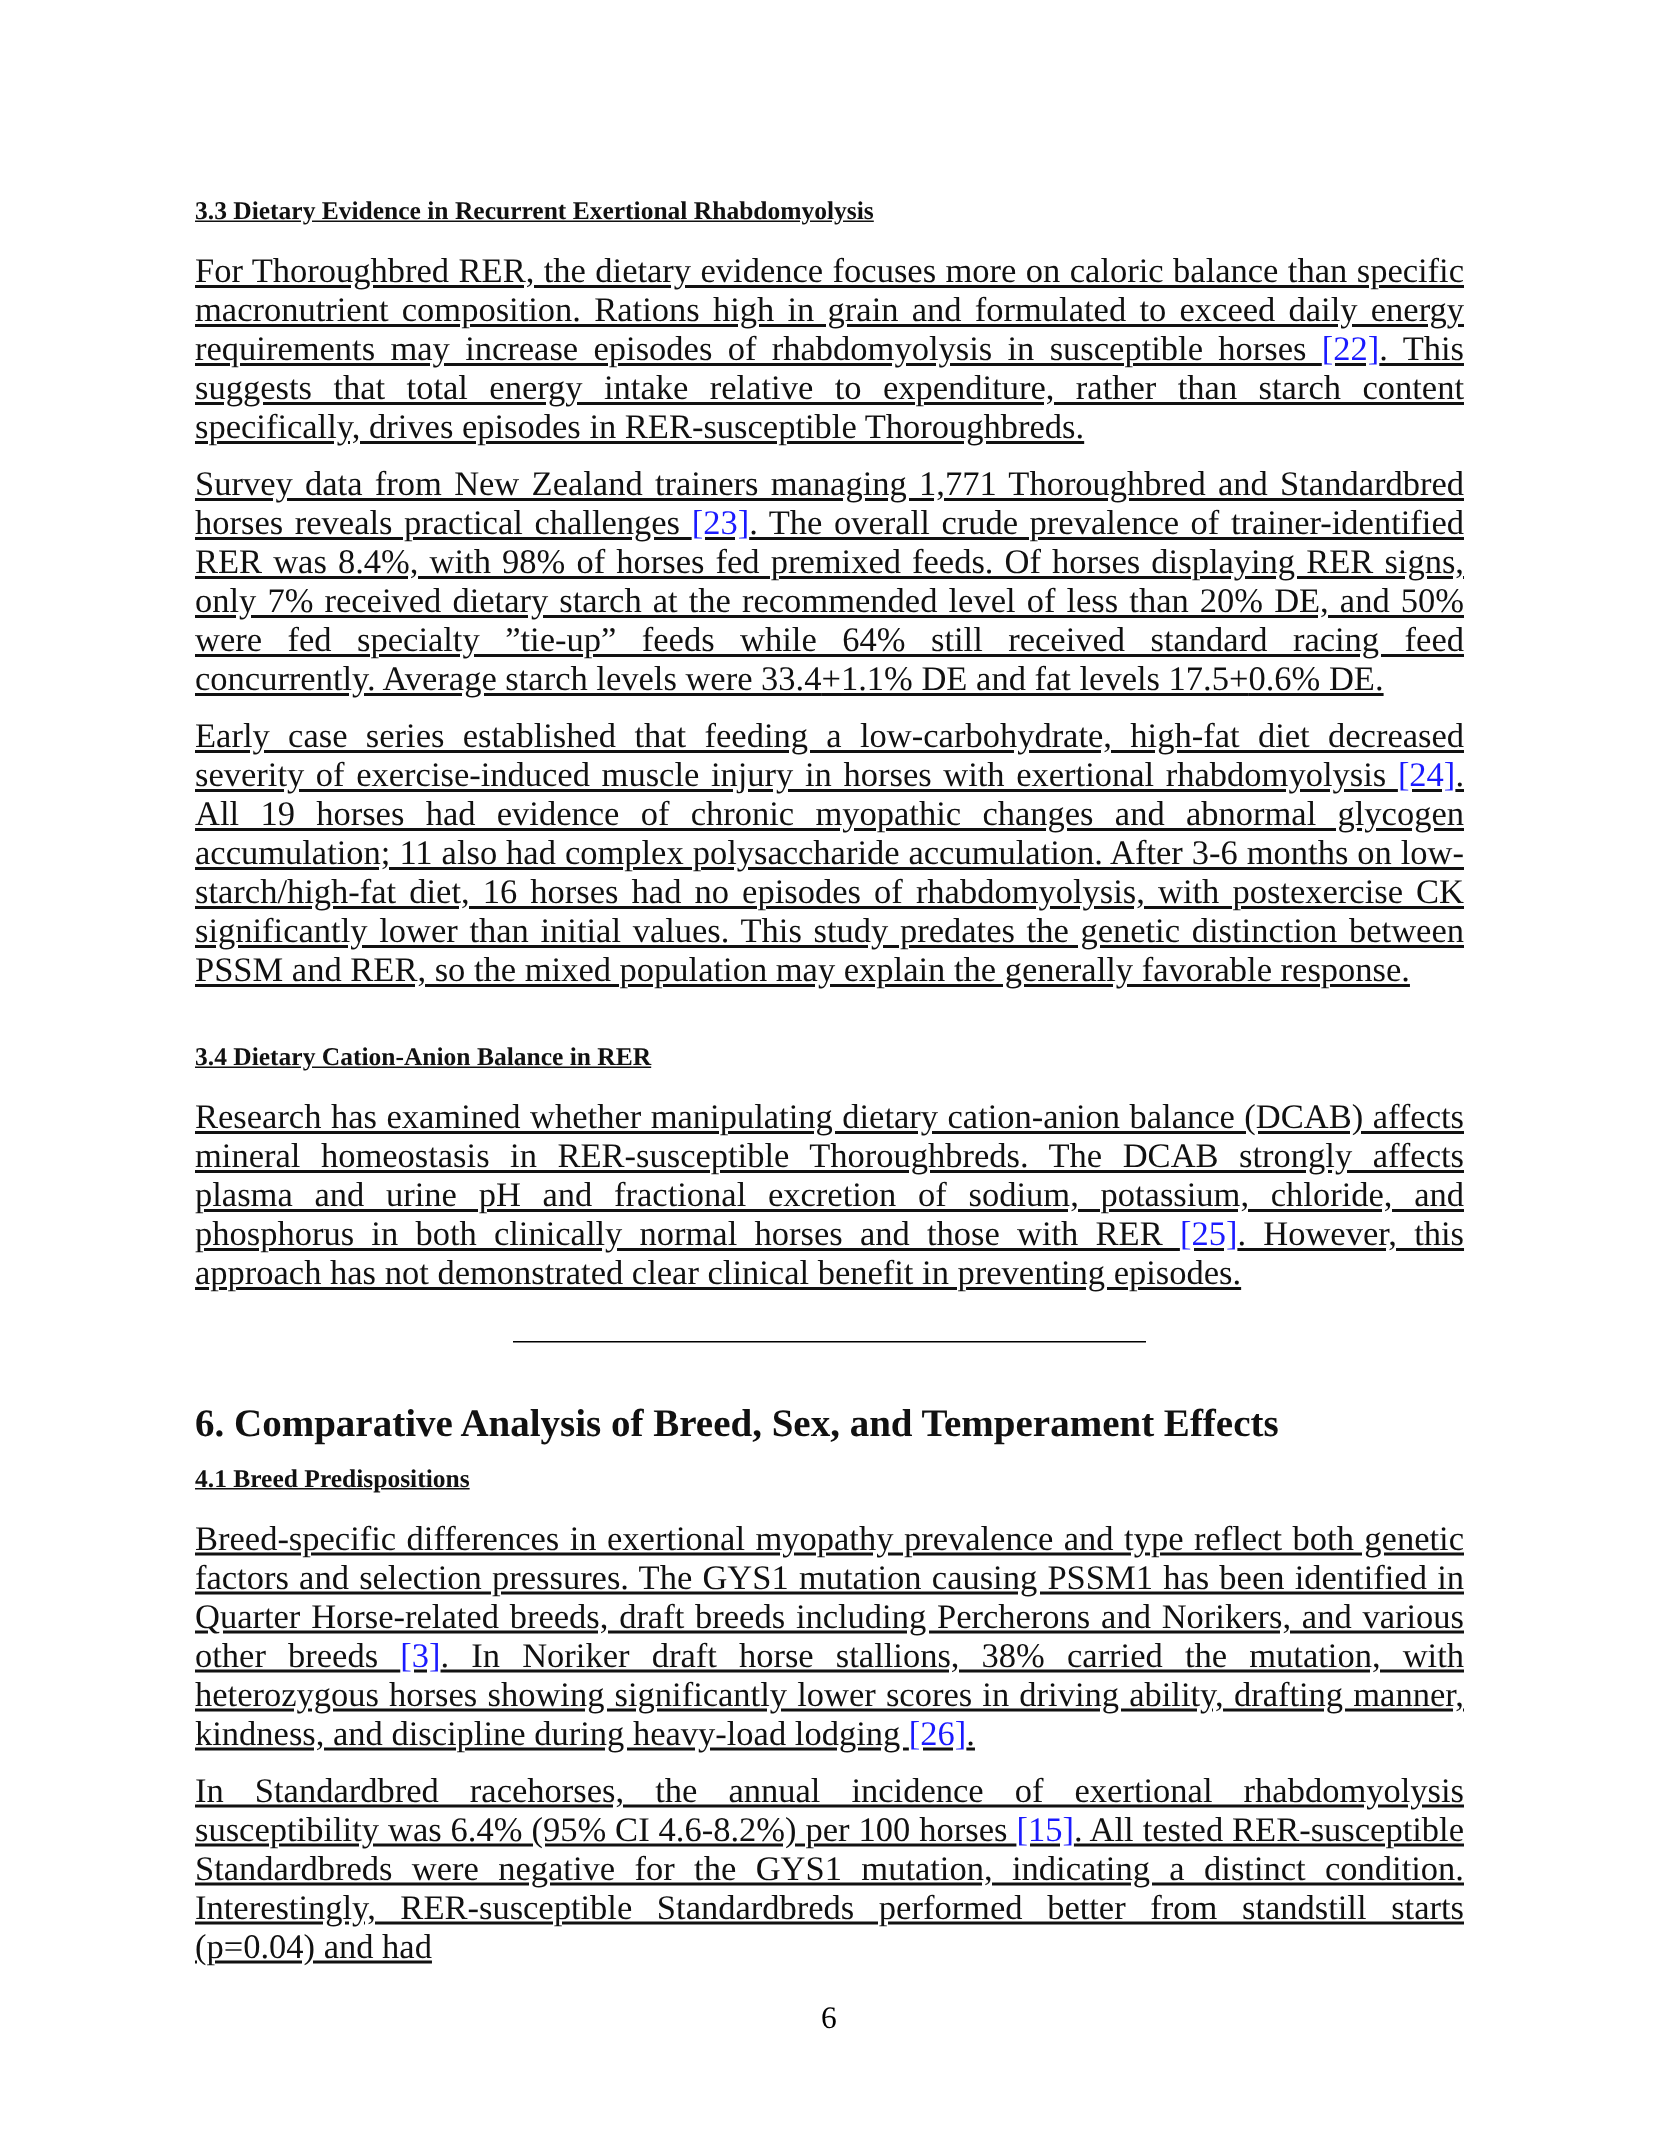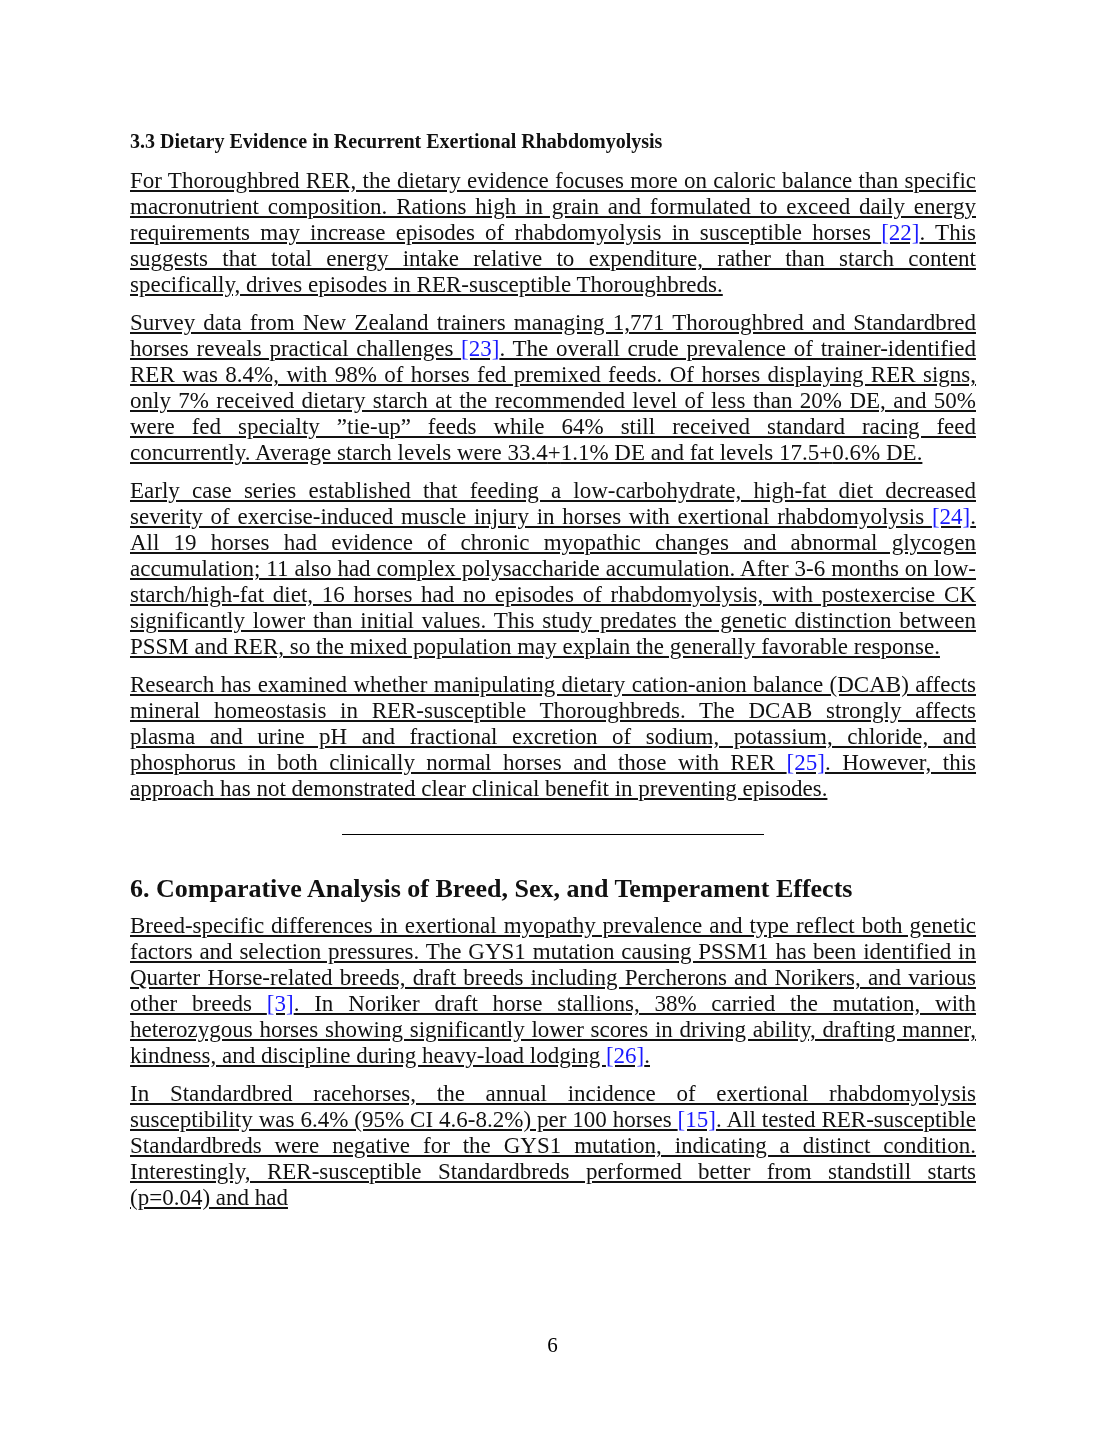--- a/index.html
+++ b/index.html
@@ -9,21 +9,21 @@
     font-family: "DejaVu Serif", "Liberation Serif", serif;
     color: #111111;
   }
   .body-text {
     font-family: "Liberation Serif", "DejaVu Serif", serif;
     font-size: 23px; line-height: 26px; text-align: justify;
     margin: 0 0 12px 0; hyphens: manual; text-decoration: underline;
   }
   .subsec {
     font-family: "Liberation Serif", "DejaVu Serif", serif;
-    font-weight: bold; font-size: 20px; line-height: 26px; margin: 0 0 14px 0;
+    font-weight: bold; font-size: 17px; line-height: 26px; margin: 0 0 14px 0; text-decoration: underline;
   }
   .sec {
     font-family: "Liberation Serif", "DejaVu Serif", serif;
     font-weight: bold; font-size: 26px; line-height: 32px; margin: 0 0 8px 0;
   }
   .cite { color: #1a1aff; }
   .pm { text-decoration: underline; }
   .rule { width: 422px; height: 0; border-top: 1.4px solid #000; margin: 32px auto 38px auto; }
   .pagenum {
     position: absolute; top: 1333px; left: 0; width: 1105px; text-align: center;
@@ -38,27 +38,29 @@
 <div class="page">
 
   <h3 class="subsec" id="s33">3.3 Dietary Evidence in Recurrent Exertional Rhabdomyolysis</h3>
 
   <p class="body-text"><span>For Thoroughbred RER, the dietary evidence focuses more on caloric balance than specific macronutrient composition.  Rations high in grain and formulated to exceed daily energy requirements may increase episodes of rhabdomyolysis in susceptible horses </span><span class="cite">[22]</span><span>. This suggests that total energy intake relative to expenditure, rather than starch content specifically, drives episodes in RER-susceptible Thoroughbreds.</span></p>
 
   <p class="body-text"><span>Survey data from New Zealand trainers managing 1,771 Thoroughbred and Standardbred horses reveals practical challenges </span><span class="cite">[23]</span><span>. The overall crude prevalence of trainer-identified RER was 8.4%, with 98% of horses fed premixed feeds.  Of horses displaying RER signs, only 7% received dietary starch at the recommended level of less than 20% DE, and 50% were fed specialty ”tie-up” feeds while 64% still received standard racing feed concurrently. Average starch levels were 33.4</span><span class="pm">+</span><span>1.1% DE and fat levels 17.5</span><span class="pm">+</span><span>0.6% DE.</span></p>
 
   <p class="body-text"><span>Early case series established that feeding a low-carbohydrate, high-fat diet decreased severity of exercise-induced muscle injury in horses with exertional rhabdomyolysis </span><span class="cite">[24]</span><span>.  All 19 horses had evidence of chronic myopathic changes and abnormal glycogen accumulation; 11 also had complex polysaccharide accumulation.  After 3-6 months on low-starch/high-fat diet, 16 horses had no episodes of rhabdomyolysis, with postexercise CK significantly lower than initial values.  This study predates the genetic distinction between PSSM and RER, so the mixed population may explain the generally favorable response.</span></p>
 
+  <h3 class="subsec" id="s34">3.4 Dietary Cation-Anion Balance in RER</h3>
 
   <p class="body-text"><span>Research has examined whether manipulating dietary cation-anion balance (DCAB) affects mineral homeostasis in RER-susceptible Thoroughbreds. The DCAB strongly affects plasma and urine pH and fractional excretion of sodium, potassium, chloride, and phosphorus in both clinically normal horses and those with RER </span><span class="cite">[25]</span><span>. However, this approach has not demonstrated clear clinical benefit in preventing episodes.</span></p>
 
   <div class="rule"></div>
 
   <h2 class="sec">6. Comparative Analysis of Breed, Sex, and Temperament Effects</h2>
 
+  <h3 class="subsec">4.1 Breed Predispositions</h3>
 
   <p class="body-text"><span>Breed-specific differences in exertional myopathy prevalence and type reflect both genetic factors and selection pressures.  The GYS1 mutation causing PSSM1 has been identified in Quarter Horse-related breeds, draft breeds including Percherons and Norikers, and various other breeds </span><span class="cite">[3]</span><span>. In Noriker draft horse stallions, 38% carried the mutation, with heterozygous horses showing significantly lower scores in driving ability, drafting manner, kindness, and discipline during heavy-load lodging </span><span class="cite">[26]</span><span>.</span></p>
 
   <p class="body-text"><span>In Standardbred racehorses, the annual incidence of exertional rhabdomyolysis susceptibility was 6.4% (95% CI 4.6-8.2%) per 100 horses </span><span class="cite">[15]</span><span>.  All tested RER-susceptible Standardbreds were negative for the GYS1 mutation, indicating a distinct condition.  Interestingly, RER-susceptible Standardbreds performed better from standstill starts (p=0.04) and had</span></p>
 
 </div>
 
 <div class="pagenum">6</div>
 
 </body></html>

